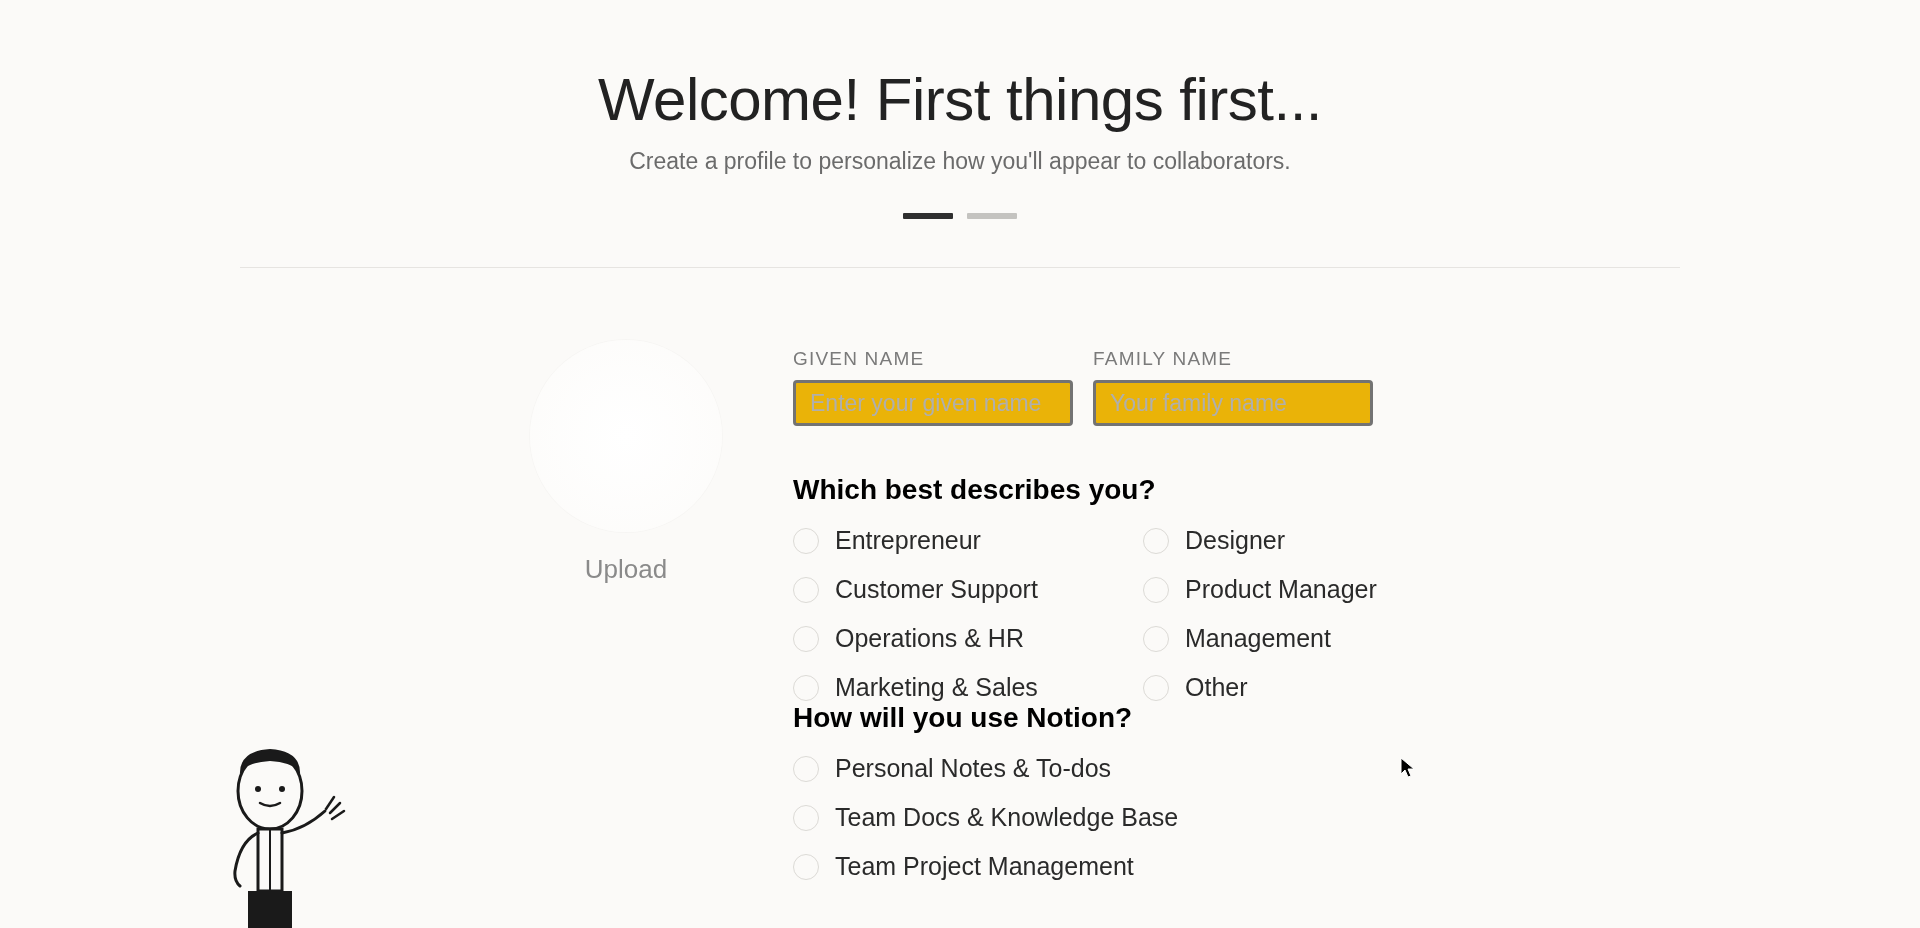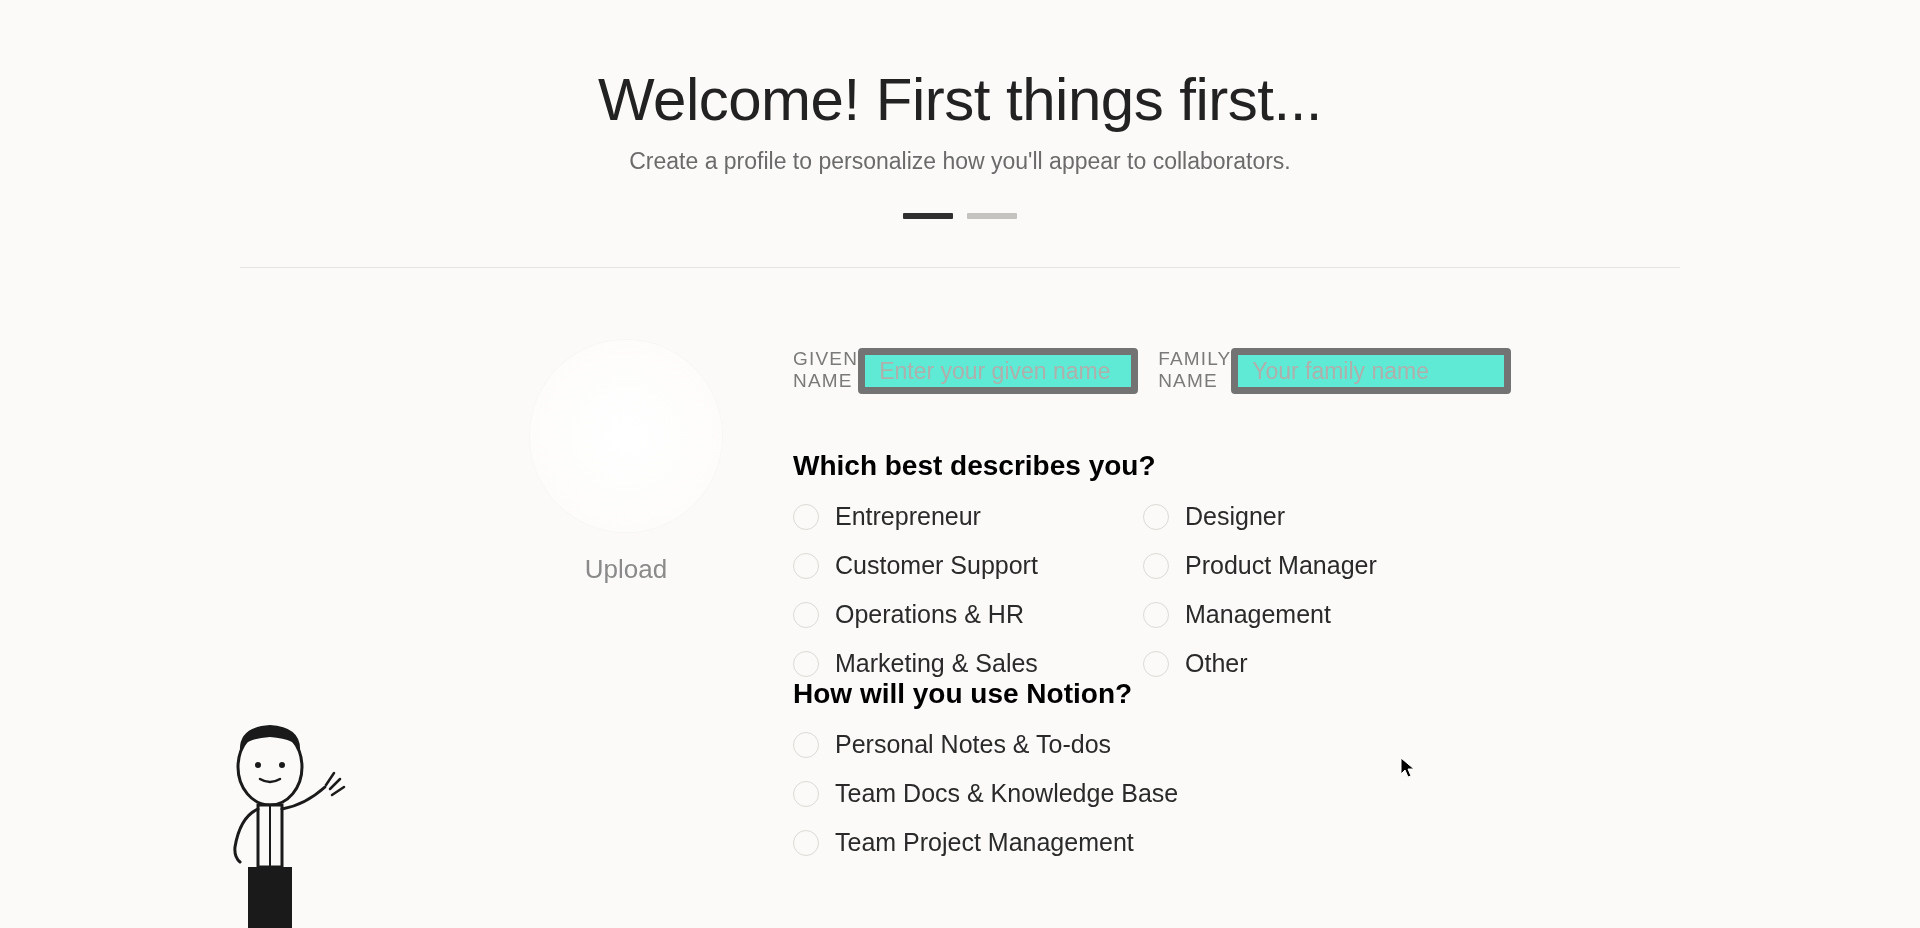--- a/index.html
+++ b/index.html
@@ -95,35 +95,35 @@
       margin-left: 553px;
       width: 600px;
     }
     .name-row {
       display: flex;
       gap: 20px;
       margin-bottom: 48px;
     }
     .field-group {
       display: flex;
-      flex-direction: row;
+      flex-direction: column;
     }
     .field-label {
       font-size: 19px;
       color: #7a7a7a;
       font-weight: 500;
       letter-spacing: 1.2px;
       margin-bottom: 10px;
     }
     .text-input {
       width: 280px;
       height: 46px;
-      border: 7px solid #737373;
+      border: 3px solid #737373;
       border-radius: 4px;
-      background: #5eead4;
+      background: #eab308;
       font-size: 23px;
       padding: 0 14px;
       color: #333;
       font-family: inherit;
     }
     .text-input::placeholder {
       color: #b0afac;
     }
     .question-heading {
       font-size: 28px;

